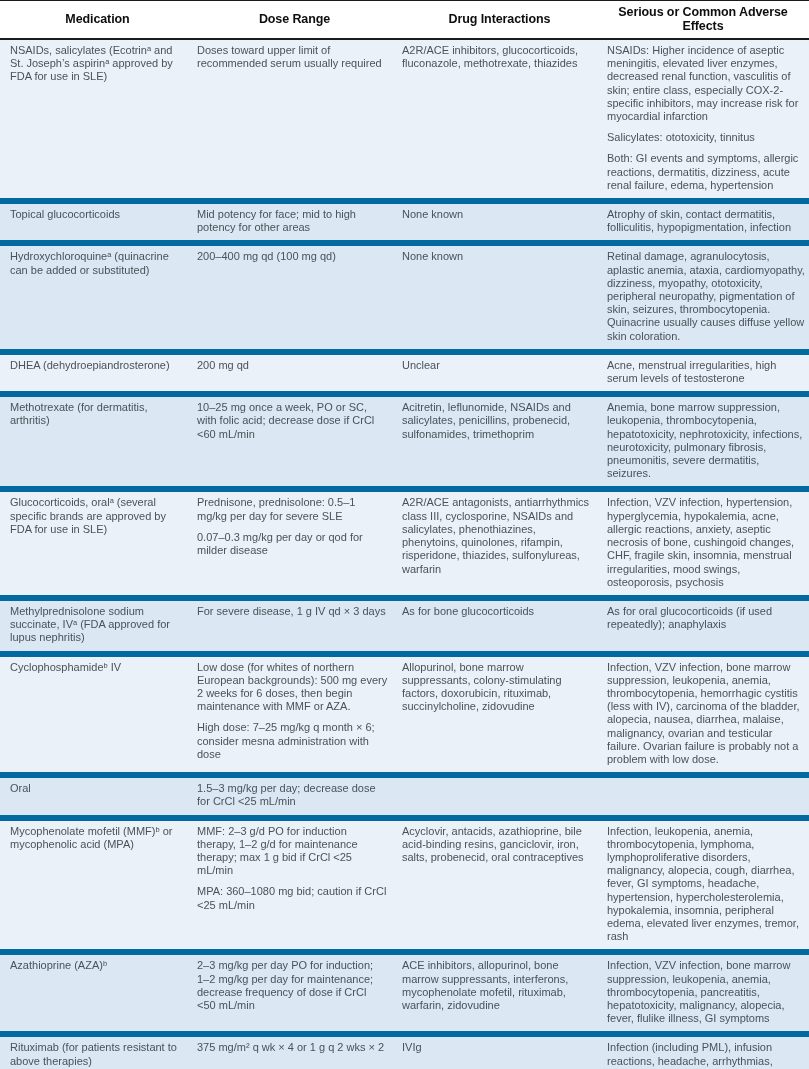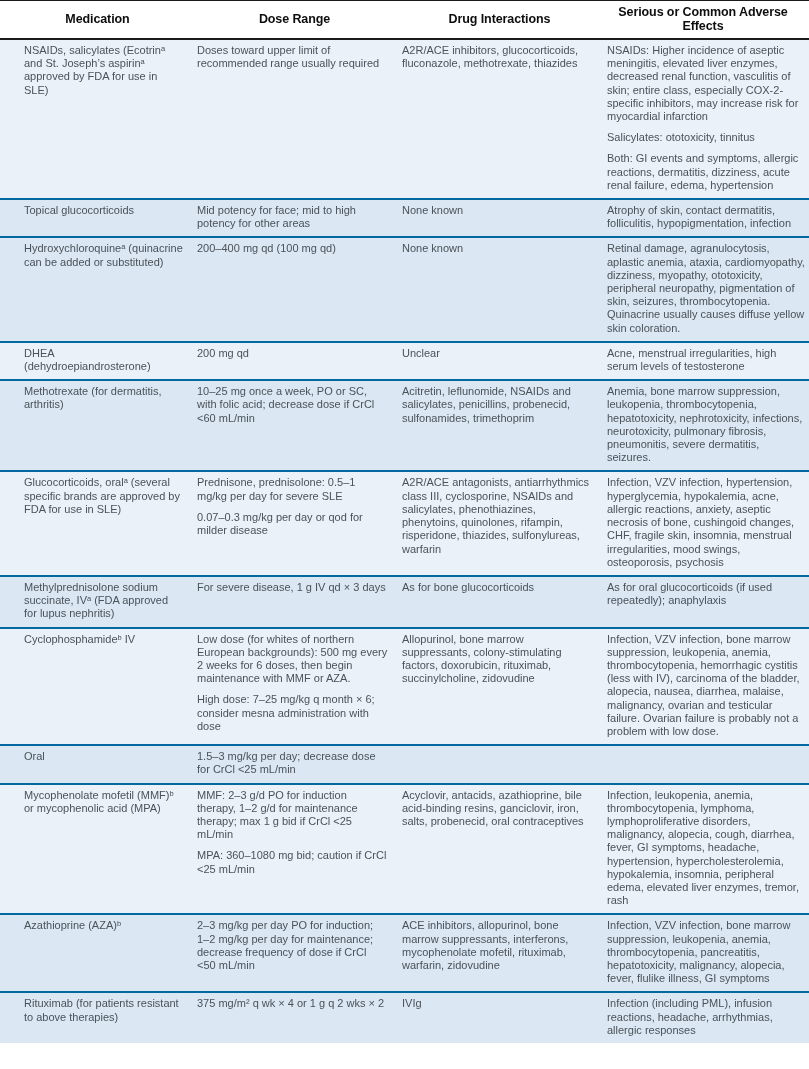--- a/index.html
+++ b/index.html
@@ -39,25 +39,25 @@
     letter-spacing:-0.1px;
   }
   thead th:first-child{padding-left:8px;}
   tbody td{
     vertical-align:top;
     font-size:11px;
     line-height:13.2px;
     color:var(--body-text);
     padding:4px 14px 6px 0;
   }
-  tbody td:first-child{padding-left:24px;}
+  tbody td:first-child{padding-left:10px;}
   tbody td:last-child{padding-right:3px;}
   tbody tr.light{background:var(--row-light);}
   tbody tr.dark{background:var(--row-dark);}
-  tbody tr + tr td{border-top:2px solid #0369a1;}
+  tbody tr + tr td{border-top:6px solid #0369a1;}
   tbody td p{margin:0 0 8px 0;}
   tbody td p:last-child{margin-bottom:0;}
 </style>
 </head>
 <body>
 
 <div class="page">
   <table class="med-table">
     <colgroup>
       <col class="c1">
@@ -72,21 +72,21 @@
           <th>Drug Interactions</th>
           <th>Serious or Common Adverse Effects</th>
         </tr>
     </thead>
     <tbody>
         <tr class="light">
           <td>
             <p>NSAIDs, salicylates (Ecotrinᵃ and St. Joseph’s aspirinᵃ approved by FDA for use in SLE)</p>
           </td>
           <td>
-            <p>Doses toward upper limit of recommended range usually required</p>
+            <p>Doses toward upper limit of recommended serum usually required</p>
           </td>
           <td>
             <p>A2R/ACE inhibitors, glucocorticoids, fluconazole, methotrexate, thiazides</p>
           </td>
           <td>
             <p>NSAIDs: Higher incidence of aseptic meningitis, elevated liver enzymes, decreased renal function, vasculitis of skin; entire class, especially COX-2-specific inhibitors, may increase risk for myocardial infarction</p>
             <p>Salicylates: ototoxicity, tinnitus</p>
             <p>Both: GI events and symptoms, allergic reactions, dermatitis, dizziness, acute renal failure, edema, hypertension</p>
           </td>
         </tr>

